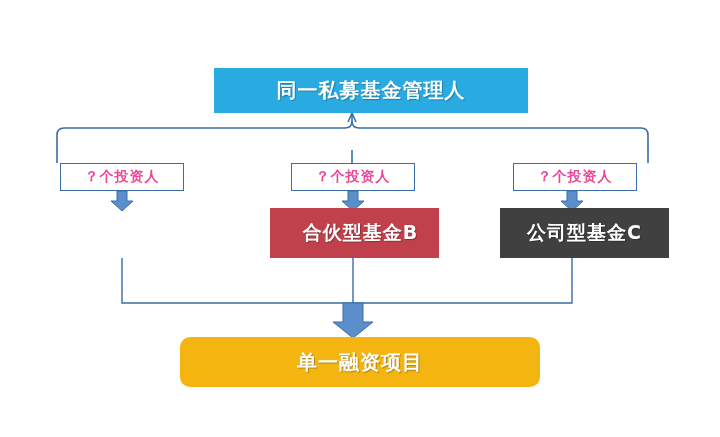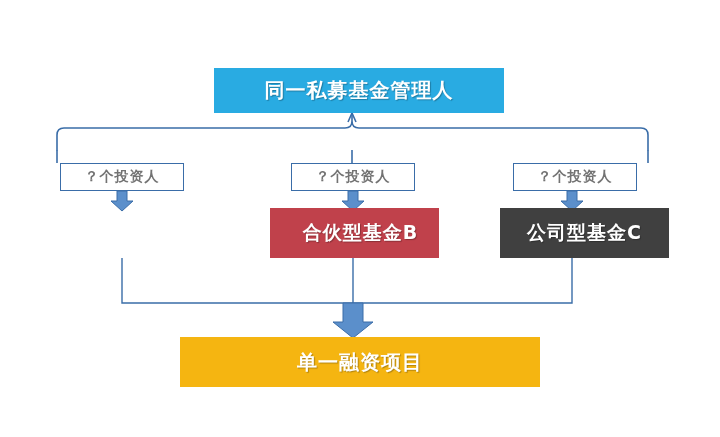--- a/index.html
+++ b/index.html
@@ -27,54 +27,55 @@
     box-sizing: border-box;
     color: #ffffff;
     font-weight: bold;
     letter-spacing: 1px;
     text-shadow: 1px 1px 1px rgba(0,0,0,0.28);
     white-space: nowrap;
   }
   #manager-box {
     left: 214px;
     top: 68px;
-    width: 290px;
+    width: 314px;
     height: 45px;
     background: #29ABE2;
     font-size: 20px;
   }
   .fund-box {
     top: 208px;
     width: 169px;
     height: 50px;
     font-size: 19px;
   }
   #fund-box-0 { left: 53px;  background: #E2730F; }
   #fund-box-1 { left: 270px; background: #C0414B; padding-left: 12px; }
   #fund-box-2 { left: 500px; background: #404040; }
   #project-box {
     left: 180px;
     top: 337px;
     width: 360px;
     height: 50px;
     background: #F5B511;
     font-size: 20px;
+    border-radius: 10px;
   }
   .investor-label {
     position: absolute;
     top: 163px;
     width: 124px;
     height: 28px;
     background: #ffffff;
     border: 1px solid #3A6DA8;
     box-sizing: border-box;
     display: flex;
     align-items: center;
     justify-content: center;
-    color: #737373;
+    color: #ec4899;
     font-family: "DejaVu Serif", "Liberation Serif", serif;
     font-size: 14px;
     font-weight: bold;
     letter-spacing: 1px;
     white-space: nowrap;
   }
   #investor-label-0 { left: 60px; }
   #investor-label-1 { left: 291px; }
   #investor-label-2 { left: 513px; }
   #connectors {

